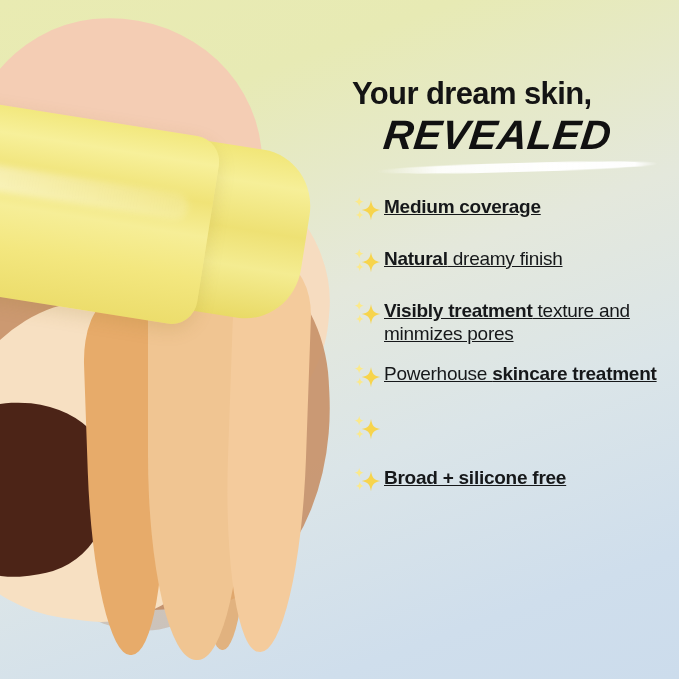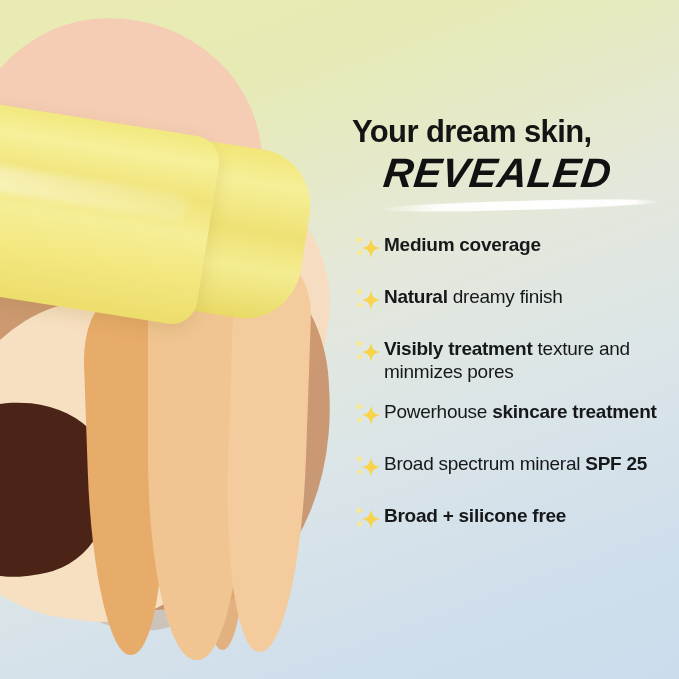--- a/index.html
+++ b/index.html
@@ -100,21 +100,21 @@
     background:linear-gradient(90deg,rgba(255,255,255,.55),rgba(255,255,255,.15));
     border-radius:13px;
     transform:rotate(9deg);
     filter:blur(3px);
   }
 
   
   #copy {
     position:absolute; left:350px; top:0;
     width:329px; height:679px;
-    padding-top:116px;
+    padding-top:78px;
   }
   .headline-1 {
     font-size:31px; font-weight:bold; color:#141414;
     letter-spacing:-0.6px; line-height:1.06;
     padding-left:2px;
   }
   .headline-2-wrap { position:relative; height:62px; }
   .headline-2 {
     font-size:41px; font-weight:bold; font-style:italic;
     color:#111; letter-spacing:0.5px;
@@ -132,20 +132,21 @@
 
   ul.features { list-style:none; margin-top:22px; padding-left:2px; }
   li.feature {
     display:flex; align-items:flex-start;
     margin-bottom:17px;
   }
   .sparkle { width:32px; flex:0 0 32px; padding-top:1px; }
   .ftext {
     font-size:19px; line-height:23px; color:#16181a;
     letter-spacing:-0.25px;
+    text-decoration:underline;
   }
   .ftext b { font-weight:bold; }
   .ftext span.reg { font-weight:normal; }
 </style>
 </head>
 <body>
 
 <div id="stage">
 
   <div id="art">
@@ -203,21 +204,20 @@
               <path d="M7.8 14.6 C8.3 17.6 9.0 18.4 11.8 19 C9.0 19.6 8.3 20.4 7.8 23.4 C7.3 20.4 6.6 19.6 3.8 19 C6.6 18.4 7.3 17.6 7.8 14.6 Z" fill="#fbe98a"></path>
             </svg></span>
           <span class="ftext"><span class="reg">Powerhouse </span><b>skincare treatment</b></span>
         </li>
         <li class="feature">
           <span class="sparkle"><svg width="30" height="30" viewBox="0 0 30 30">
               <path d="M19 4 C20.2 11 21.9 12.8 28.4 14.1 C21.9 15.4 20.2 17.2 19 24.2 C17.8 17.2 16.1 15.4 9.6 14.1 C16.1 12.8 17.8 11 19 4 Z" fill="#f7d44c"></path>
               <path d="M7.2 0.8 C7.8 4.2 8.6 5.1 11.8 5.7 C8.6 6.4 7.8 7.2 7.2 10.6 C6.6 7.2 5.8 6.4 2.6 5.7 C5.8 5.1 6.6 4.2 7.2 0.8 Z" fill="#fbe98a"></path>
               <path d="M7.8 14.6 C8.3 17.6 9.0 18.4 11.8 19 C9.0 19.6 8.3 20.4 7.8 23.4 C7.3 20.4 6.6 19.6 3.8 19 C6.6 18.4 7.3 17.6 7.8 14.6 Z" fill="#fbe98a"></path>
             </svg></span>
-          <span class="ftext"><span class="reg">Broad spectrum mineral </span><b>SPF 25</b></span>
         </li>
         <li class="feature">
           <span class="sparkle"><svg width="30" height="30" viewBox="0 0 30 30">
               <path d="M19 4 C20.2 11 21.9 12.8 28.4 14.1 C21.9 15.4 20.2 17.2 19 24.2 C17.8 17.2 16.1 15.4 9.6 14.1 C16.1 12.8 17.8 11 19 4 Z" fill="#f7d44c"></path>
               <path d="M7.2 0.8 C7.8 4.2 8.6 5.1 11.8 5.7 C8.6 6.4 7.8 7.2 7.2 10.6 C6.6 7.2 5.8 6.4 2.6 5.7 C5.8 5.1 6.6 4.2 7.2 0.8 Z" fill="#fbe98a"></path>
               <path d="M7.8 14.6 C8.3 17.6 9.0 18.4 11.8 19 C9.0 19.6 8.3 20.4 7.8 23.4 C7.3 20.4 6.6 19.6 3.8 19 C6.6 18.4 7.3 17.6 7.8 14.6 Z" fill="#fbe98a"></path>
             </svg></span>
           <span class="ftext"><b>Broad + silicone free</b></span>
         </li>
       </ul>

